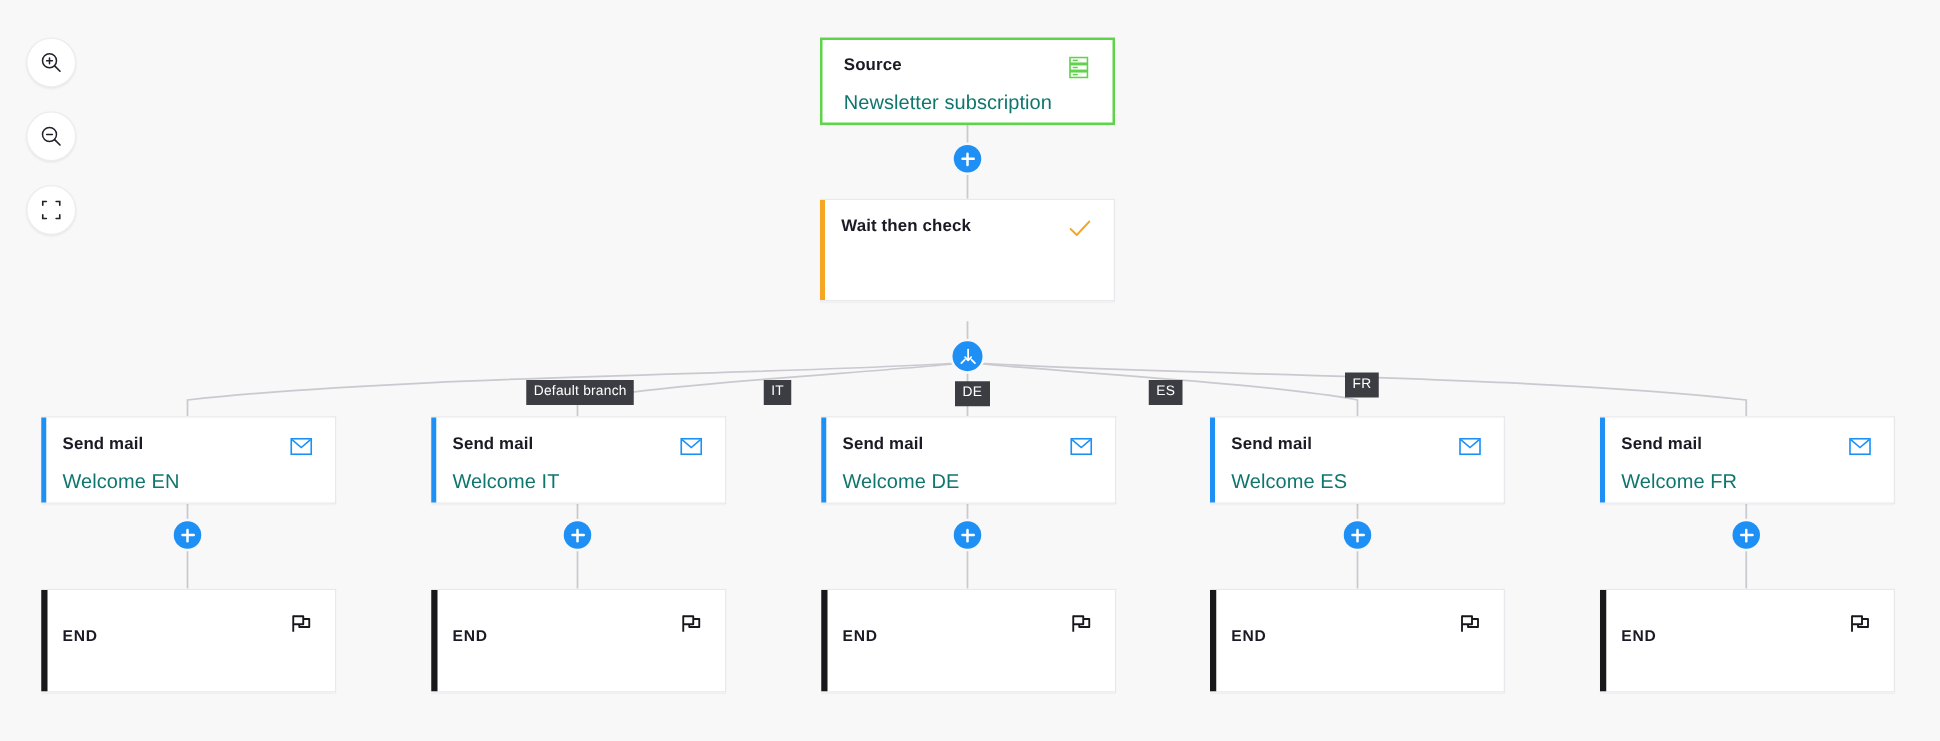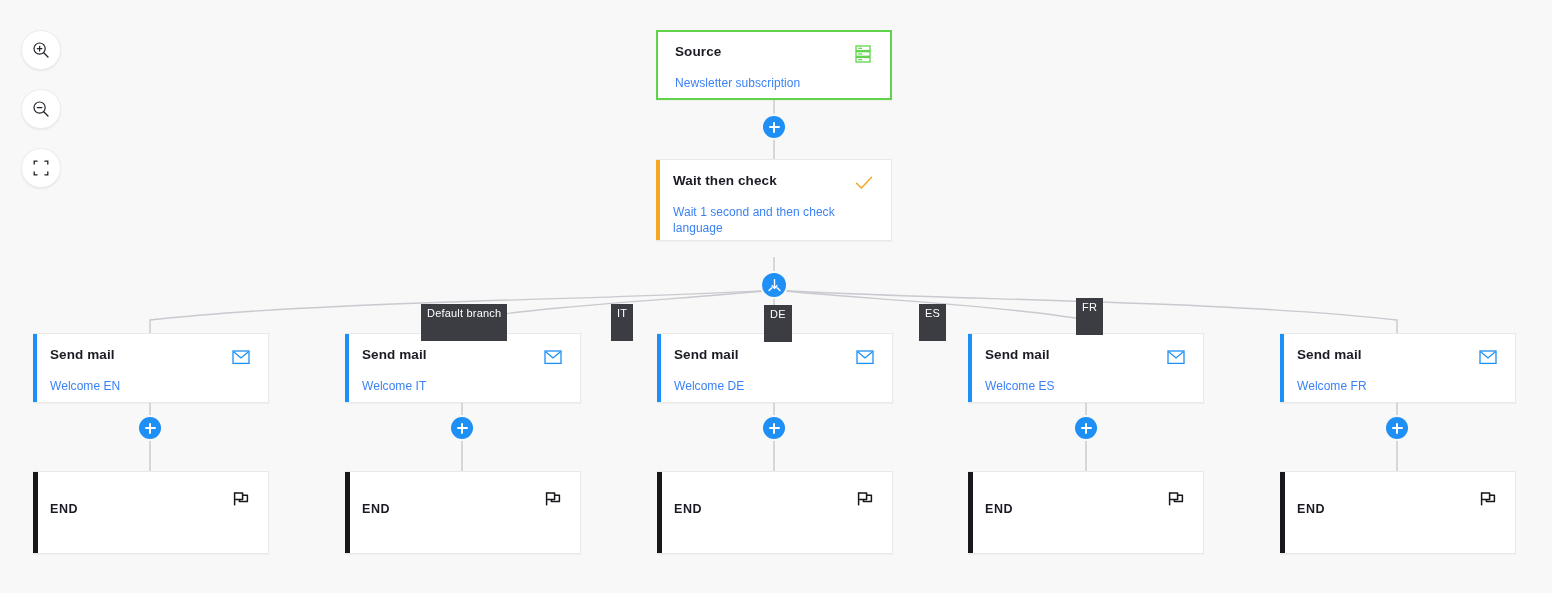--- a/index.html
+++ b/index.html
@@ -81,22 +81,22 @@
     justify-content: space-between;
   }
   .node-title {
     font-size: 13.5px;
     font-weight: bold;
     color: #1b1b25;
     letter-spacing: 0.1px;
     line-height: 16px;
   }
   .node-sub {
-    font-size: 12px;
-    color: #3b82f6;
+    font-size: 16px;
+    color: #0f766e;
     line-height: 16px;
     letter-spacing: 0.05px;
   }
   .node-icon {
     flex: 0 0 auto;
     width: 20px;
     height: 20px;
     display: flex;
     align-items: center;
     justify-content: center;
@@ -171,21 +171,21 @@
   }
   .split-btn svg { display: block; }
 
   
   .branch-label {
     position: absolute;
     background: #3c3c43;
     color: #ffffff;
     font-size: 11px;
     line-height: 11px;
-    padding: 4px 6px 22px 6px;
+    padding: 4px 6px 5px 6px;
     white-space: nowrap;
     z-index: 22;
     letter-spacing: 0.2px;
     cursor: default;
   }
 </style>
 </head>
 <body>
 
 <div id="canvas">
@@ -265,21 +265,20 @@
   <div class="node" id="node-wait">
     <div class="node-accent" style="background:#f5a623;"></div>
     <div class="node-head">
       <div class="node-title">Wait then check</div>
       <span class="node-icon">
         <svg width="20" height="18" viewBox="0 0 20 18" fill="none">
           <path d="M2.5 9.2 L7.4 14 L17.5 3.2" stroke="#f5a623" stroke-width="1.5" stroke-linecap="round" stroke-linejoin="round"></path>
         </svg>
       </span>
     </div>
-    <div class="node-sub">Wait 1 second and then check language</div>
   </div>
 
   <div class="split-btn" style="left:762px; top:273px;">
     <span>
       <svg width="15" height="15" viewBox="0 0 16 16" fill="none" stroke="#ffffff" stroke-width="1.5" stroke-linecap="round" stroke-linejoin="round">
         <path d="M8 1.8 V10.6"></path>
         <path d="M5.4 8.3 L8 11 L10.6 8.3"></path>
         <path d="M2.2 13.4 L5.2 10.4"></path>
         <path d="M13.8 13.4 L10.8 10.4"></path>
       </svg>

